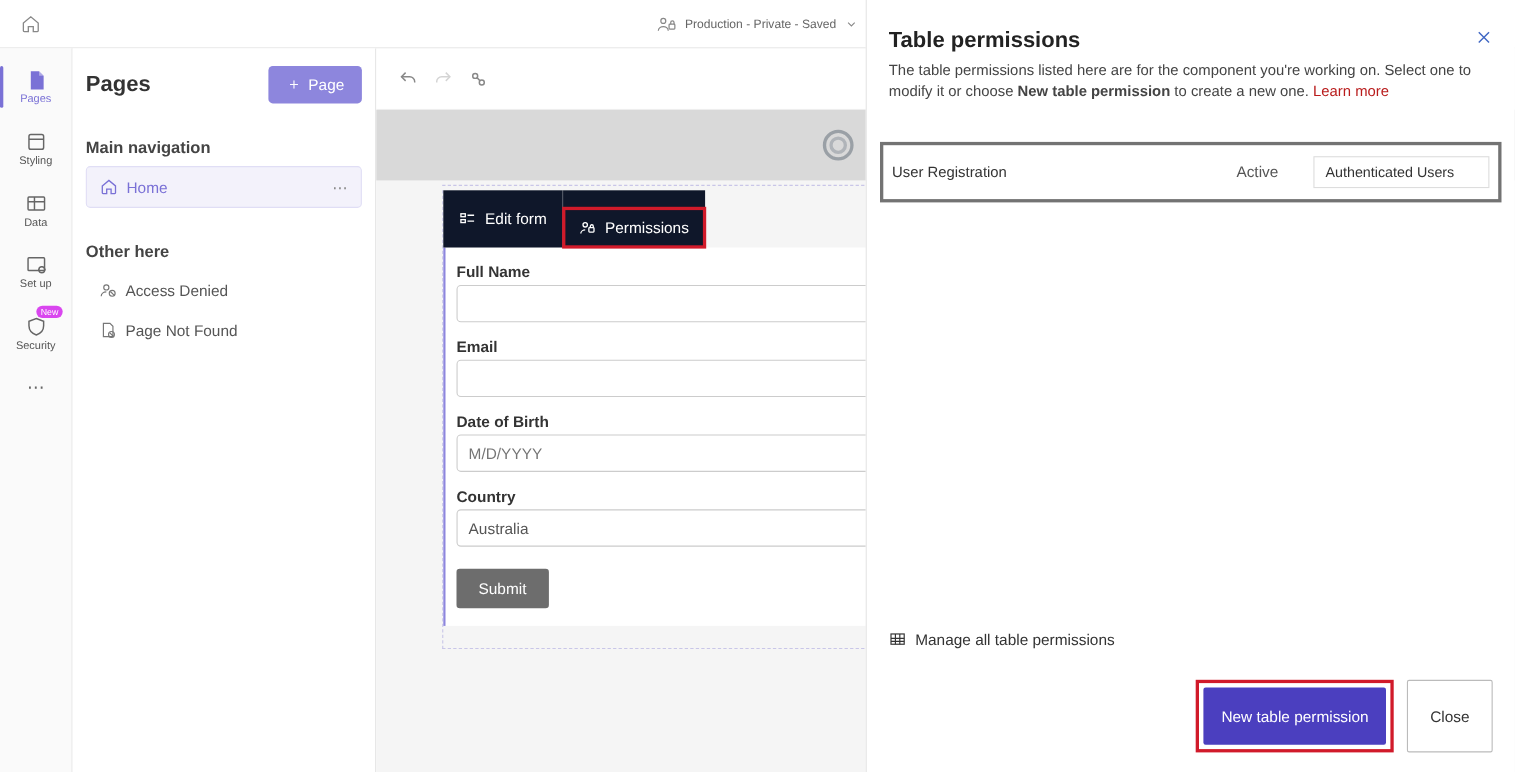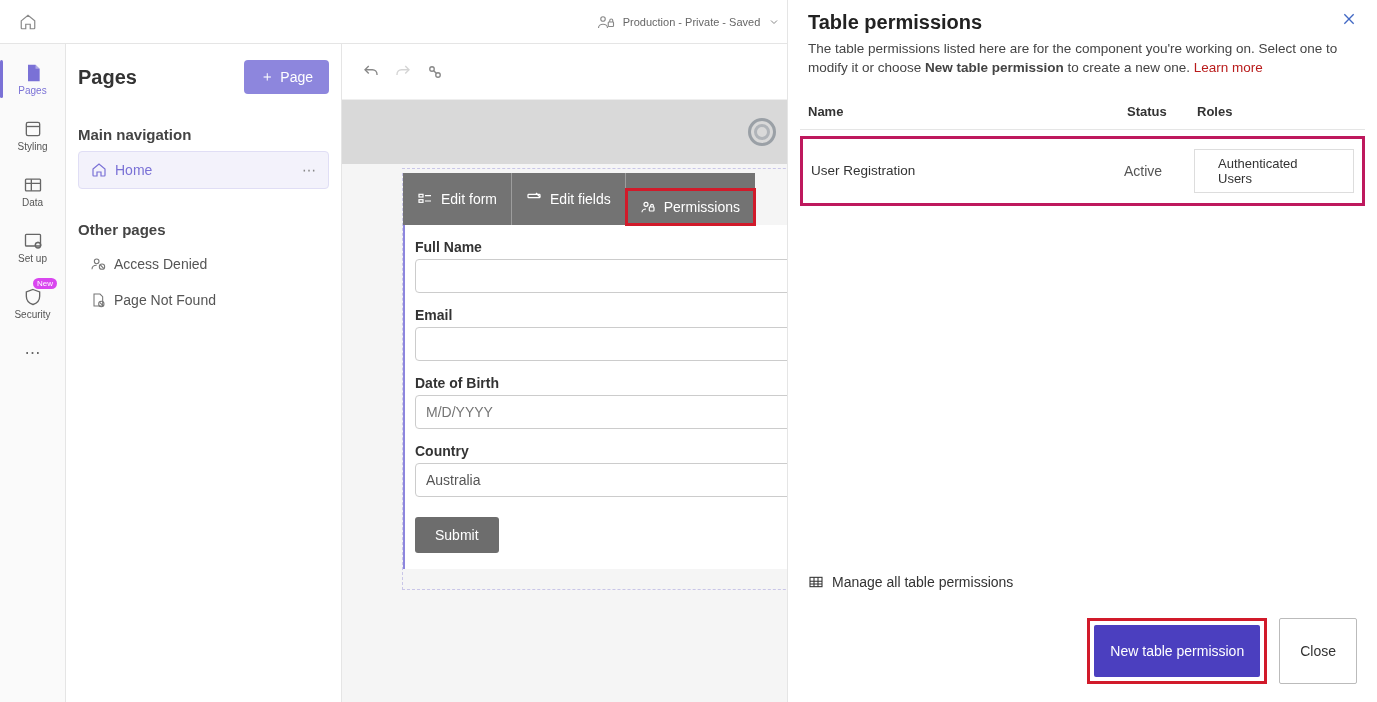--- a/index.html
+++ b/index.html
@@ -35,50 +35,50 @@
 
   
   .canvas { position: absolute; top: 44px; left: 342px; right: 0; bottom: 0; background: #f5f5f5; overflow: hidden; }
   .canvas-toolbar { height: 56px; background: #fff; display: flex; align-items: center; gap: 14px; padding: 0 20px; border-bottom: 1px solid #eee; }
   .tb-icon { color: #888; cursor: pointer; }
   .company-banner { height: 64px; background: #d9d9d9; display: flex; align-items: center; justify-content: center; gap: 12px; }
   .company-logo { width: 28px; height: 28px; border: 3px solid #9aa0a6; border-radius: 50%; display:inline-block; box-shadow: inset 0 0 0 3px #d9d9d9, inset 0 0 0 6px #b0b4b9; }
   .company-name { font-size: 26px; color: #666; }
 
   .form-wrap { margin: 4px 60px 0 60px; border: 1px dashed #c9c6e8; border-top: none; position: relative; }
-  .form-tabs { display: flex; background: #737373; }
+  .form-tabs { display: flex; background: #0f172a; }
   .form-tab { display: flex; align-items: center; gap: 8px; padding: 10px 14px; color: #fff; font-size: 14px; border-right: 1px solid rgba(255,255,255,0.3); cursor: pointer; }
   .form-tab.highlight { outline: 3px solid #d11a2a; outline-offset: -2px; margin-top: 16px; }
   .form-body { background: #fff; padding: 14px 0 14px 4px; border-left: 2px solid #8d86dd; }
   .field { margin-bottom: 14px; padding: 0 10px 0 6px; }
   .field label { font-size: 14px; font-weight: 600; color: #333; display: block; margin-bottom: 4px; }
   .field input, .field .input-like { width: 100%; height: 34px; border: 1px solid #ccc; border-radius: 4px; padding: 0 10px; font-size: 14px; color: #555; background: #fff; }
   .field .input-like { display: flex; align-items: center; }
   .btn-submit { background: #6d6d6d; color: #fff; border: none; padding: 10px 20px; border-radius: 3px; font-size: 14px; margin: 6px 0 2px 6px; cursor: pointer; }
   .add-section { height: 20px; position: relative; }
   .add-btn { position: absolute; left: 50%; transform: translateX(-50%); top: 4px; width: 22px; height: 22px; border-radius: 50%; border: 1px solid #b9b3e8; background: #fff; color: #8d86dd; display: flex; align-items: center; justify-content: center; font-size: 14px; cursor: pointer; }
 
   
   .panel { position: absolute; top: 0; right: 0; width: 590px; height: 100%; background: #fff; border-left: 1px solid #e5e5e5; display: flex; flex-direction: column; z-index: 5; }
-  .panel-head { padding: 11px 20px 0; display: flex; align-items: flex-start; justify-content: space-between; }
+  .panel-head { padding: 26px 20px 0; display: flex; align-items: flex-start; justify-content: space-between; }
   .panel-title { font-size: 20px; font-weight: 600; color: #222; }
   .panel-close { color: #4269c4; cursor: pointer; font-size: 16px; }
   .panel-desc { padding: 6px 20px 16px; font-size: 13.5px; color: #444; line-height: 1.4; }
   .panel-desc strong { font-weight: 600; }
   .panel-desc a { color: #b91c1c; text-decoration: none; }
 
   .perm-table { margin: 0 12px; }
   .perm-header { display: flex; padding: 10px 8px; font-size: 13px; font-weight: 600; color: #333; border-bottom: 1px solid #e5e5e5; }
   .col-name { flex: 1; }
   .col-status { width: 70px; }
   .col-roles { width: 160px; }
-  .perm-row-wrap { border: 3px solid #be185d; padding: 2px 4px; margin-top: 6px; }
+  .perm-row-wrap { border: 3px solid #737373; padding: 2px 4px; margin-top: 20px; }
   .perm-row { display: flex; align-items: center; padding: 8px 4px; font-size: 13.5px; color: #333; }
   .perm-row .col-status { font-size: 14px; color: #555; }
-  .perm-row .col-roles { border: 1px solid #ddd; padding: 6px 23px; font-size: 13px; }
+  .perm-row .col-roles { border: 1px solid #ddd; padding: 6px 10px; font-size: 13px; }
 
   .panel-spacer { flex: 1; }
   .manage-row { padding: 10px 20px; }
   .manage-link { display: inline-flex; align-items: center; gap: 8px; color: #333; font-size: 14px; text-decoration: none; cursor: pointer; }
   .panel-footer { padding: 14px 20px 18px; display: flex; justify-content: flex-end; gap: 12px; position: relative; }
   .btn-primary { background: #4b3fbf; color: #fff; border: none; padding: 10px 16px; font-size: 14px; border-radius: 2px; cursor: pointer; }
   .btn-secondary { background: #fff; color: #333; border: 1px solid #bbb; padding: 24px 20px; font-size: 14px; border-radius: 2px; cursor: pointer; }
   .footer-highlight { border: 3px solid #d11a2a; padding: 4px; display: inline-flex; }
 
   svg { display: block; }
@@ -175,21 +175,21 @@
   <div class="page-row active">
     <span class="icon">
       <svg width="16" height="16" viewBox="0 0 24 24" fill="none" stroke="#7a71d6" stroke-width="1.8">
           <path d="M3 10.5 12 3l9 7.5V20a1 1 0 0 1-1 1h-5v-6h-6v6H4a1 1 0 0 1-1-1z"></path>
         </svg>
     </span>
     <span>Home</span>
     <span class="spacer"></span>
     <span class="dots">⋯</span>
   </div>
-  <div class="section-head">Other pages</div>
+  <div class="section-head">Other here</div>
   <div class="page-row normal">
     <span class="icon">
       <svg width="16" height="16" viewBox="0 0 24 24" fill="none" stroke="#777" stroke-width="1.6">
           <circle cx="10" cy="8" r="3.5"></circle>
           <path d="M3 20c0-3.5 3-6 7-6"></path>
           <circle cx="18" cy="16" r="4"></circle>
           <path d="M15.5 13.5l5 5"></path>
         </svg>
     </span>
     <span>Access Denied</span>
@@ -240,27 +240,20 @@
     <div style="display:flex;">
       <div class="form-tabs">
         <div class="form-tab">
           <svg width="16" height="16" viewBox="0 0 24 24" fill="none" stroke="#fff" stroke-width="1.8">
               <rect x="3" y="5" width="6" height="4"></rect>
               <rect x="3" y="13" width="6" height="4"></rect>
               <path d="M12 7h9M12 15h9"></path>
             </svg>
           <span>Edit form</span>
         </div>
-        <div class="form-tab">
-          <svg width="16" height="16" viewBox="0 0 24 24" fill="none" stroke="#fff" stroke-width="1.8">
-              <rect x="3" y="5" width="18" height="5" rx="1"></rect>
-              <path d="M15 3l6 6"></path>
-            </svg>
-          <span>Edit fields</span>
-        </div>
         <div class="form-tab highlight">
           <svg width="16" height="16" viewBox="0 0 24 24" fill="none" stroke="#fff" stroke-width="1.8">
               <circle cx="9" cy="8" r="3"></circle>
               <path d="M3 20c0-3 3-5 6-5"></path>
               <rect x="14" y="12" width="7" height="6" rx="1"></rect>
               <path d="M16 12v-2a2 2 0 0 1 4 0v2"></path>
             </svg>
           <span>Permissions</span>
         </div>
       </div>
@@ -301,25 +294,20 @@
       <svg width="16" height="16" viewBox="0 0 24 24" fill="none" stroke="#4269c4" stroke-width="2">
           <path d="M5 5l14 14M19 5L5 19"></path>
         </svg>
     </div>
   </div>
   <div class="panel-desc">
     <span>The table permissions listed here are for the component you're working on. Select one to modify it or choose </span><strong>New table permission</strong><span> to create a new one.  </span><a href="#">Learn more</a>
   </div>
 
   <div class="perm-table">
-    <div class="perm-header">
-      <div class="col-name">Name</div>
-      <div class="col-status">Status</div>
-      <div class="col-roles">Roles</div>
-    </div>
     <div class="perm-row-wrap">
       <div class="perm-row">
         <div class="col-name">User Registration</div>
         <div class="col-status">Active</div>
         <div class="col-roles">Authenticated Users</div>
       </div>
     </div>
   </div>
 
   <div class="panel-spacer"></div>

